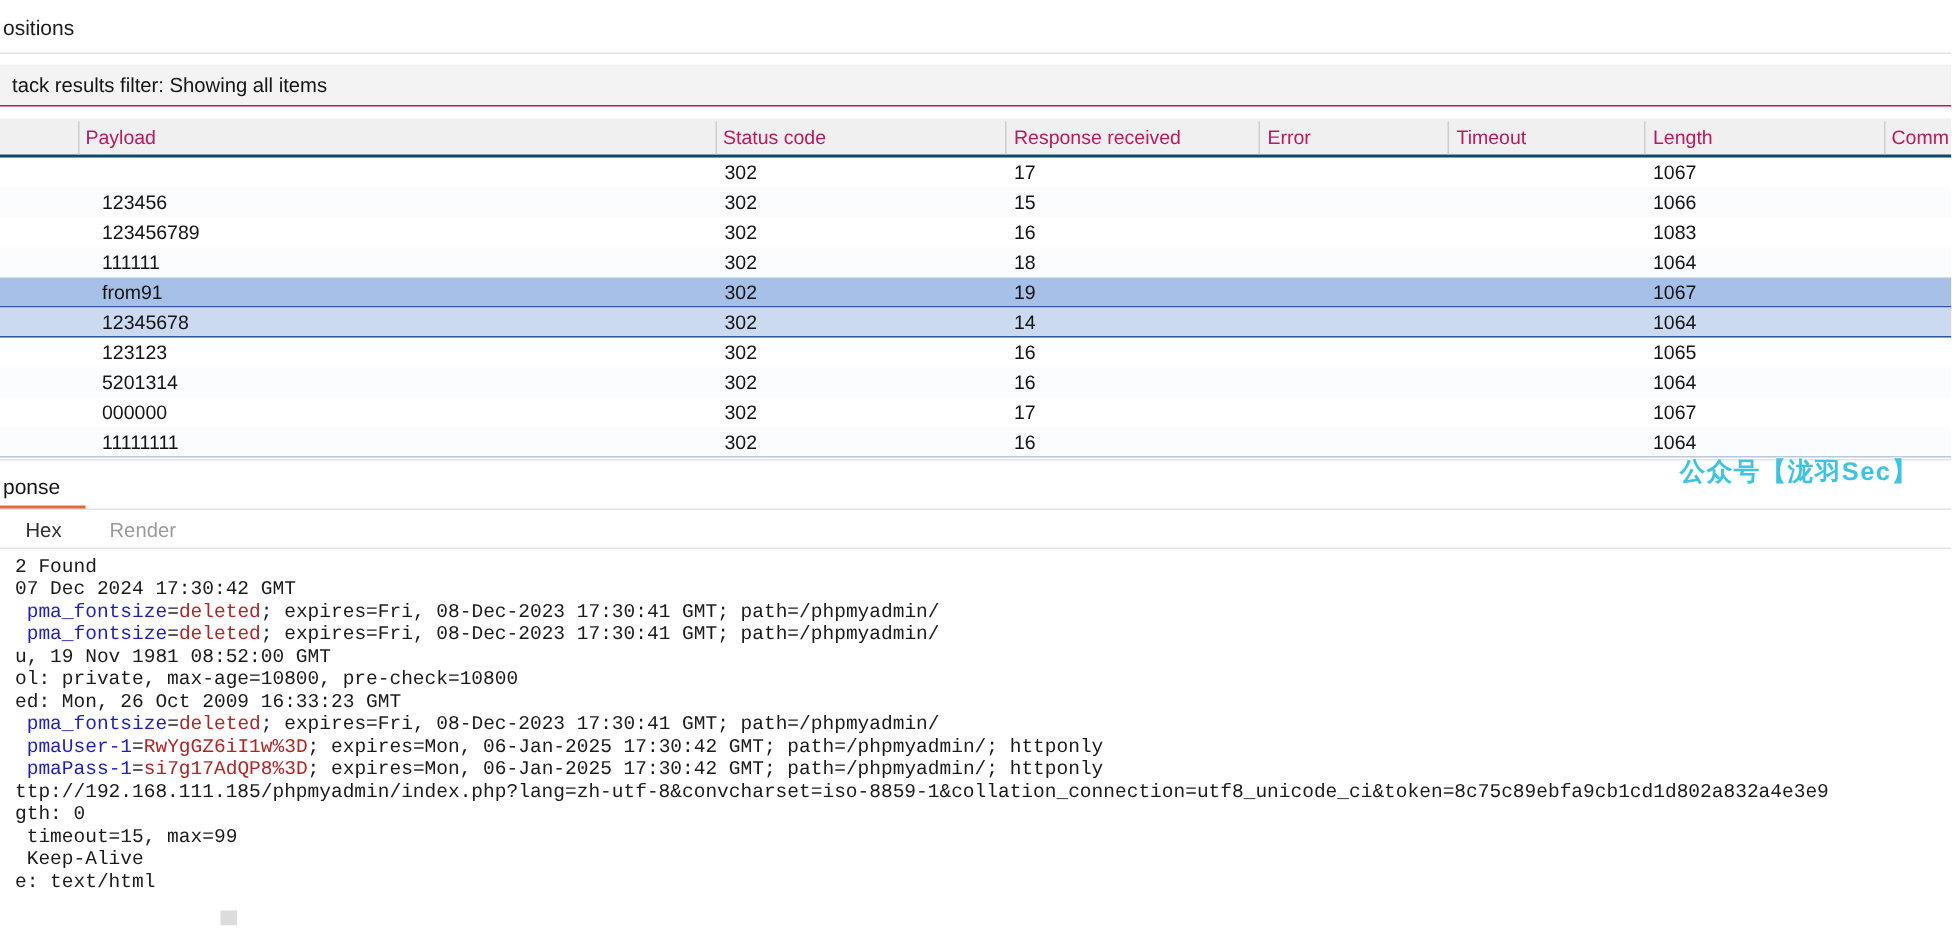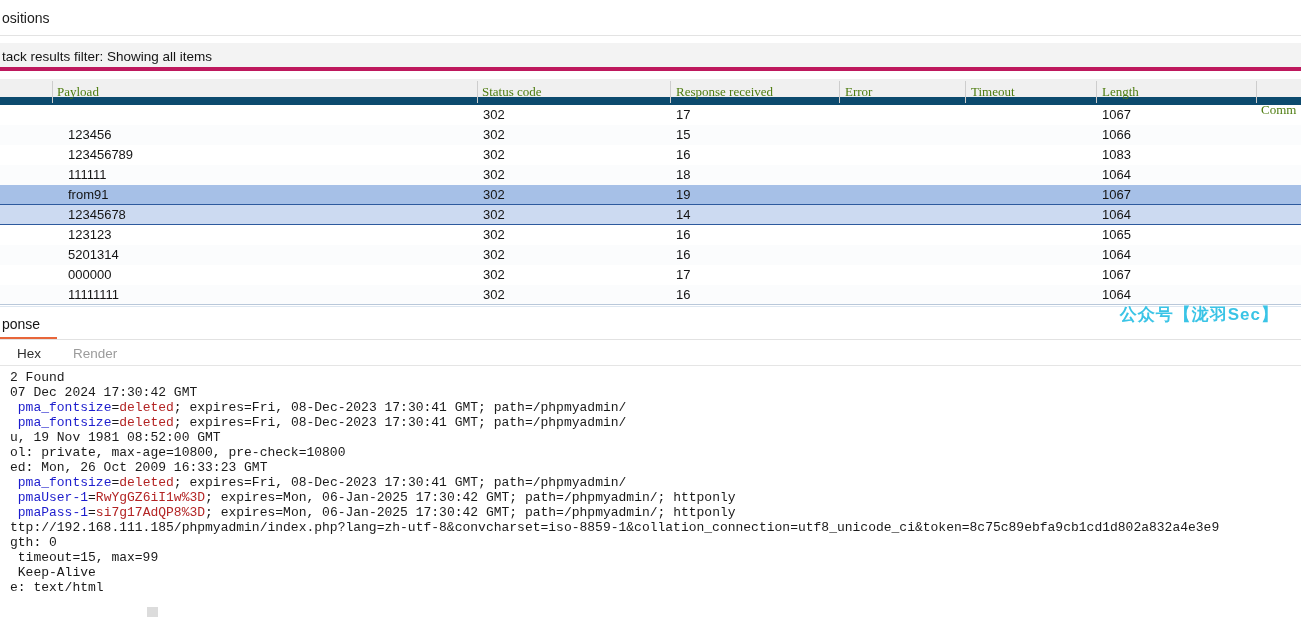--- a/index.html
+++ b/index.html
@@ -5,27 +5,27 @@
   html,body{margin:0;padding:0;background:#fff;}
   #root{
     position:relative;width:1301px;height:617px;overflow:hidden;
     background:#fff;font-family:"Liberation Sans",sans-serif;color:#1b1b1b;
   }
   
   .top-tab{position:absolute;left:2px;top:10px;font-size:14px;color:#1b1b1b;}
   .top-divider{position:absolute;left:0;top:35px;width:1301px;height:1px;background:#e3e3e3;}
   
   .filter-bar{position:absolute;left:0;top:43px;width:1301px;height:28px;background:#f3f3f3;
-    border-bottom:4px solid #be185d;line-height:28px;font-size:13.5px;color:#141414;padding-left:2px;box-sizing:border-box;}
+    border-bottom:1px solid #be185d;line-height:28px;font-size:13.5px;color:#141414;padding-left:8px;box-sizing:border-box;}
   
   .thead{position:absolute;left:0;top:79px;width:1301px;height:26px;background:#f0f0f0;
-    border-bottom:8px solid #0c4a6e;box-sizing:border-box;font-size:13px;color:#4d7c0f;font-family:Liberation Serif, serif;}
+    border-bottom:2px solid #0c4a6e;box-sizing:border-box;font-size:13px;color:#be185d;}
   .th{position:absolute;top:0;height:26px;line-height:25px;white-space:nowrap;}
   .th.col1{left:57px;} .th.col2{left:482px;} .th.col3{left:676px;}
-  .th.col4{left:845px;} .th.col5{left:971px;} .th.col6{left:1102px;} .th.col7{left:1261px;margin-top:18px;}
+  .th.col4{left:845px;} .th.col5{left:971px;} .th.col6{left:1102px;} .th.col7{left:1261px;}
   .vsep{position:absolute;top:2px;width:1px;height:22px;background:#cdcdcd;}
   .vsep.s1{left:52px;} .vsep.s2{left:477px;} .vsep.s3{left:670px;}
   .vsep.s4{left:839px;} .vsep.s5{left:965px;} .vsep.s6{left:1096px;} .vsep.s7{left:1256px;}
   
   .tbody{position:absolute;left:0;top:105px;width:1301px;height:200px;}
   .trow{position:relative;width:1301px;height:20px;line-height:20px;font-size:13px;color:#141414;box-sizing:border-box;}
   .trow.alt{background:#fbfcfd;}
   .trow.sel-primary{background:#a6c0e7;border-bottom:1px solid #2d5a9e;}
   .trow.sel-secondary{background:#ccdaf1;border-bottom:1px solid #2d5a9e;}
   .tcell{position:absolute;top:0;white-space:nowrap;}

